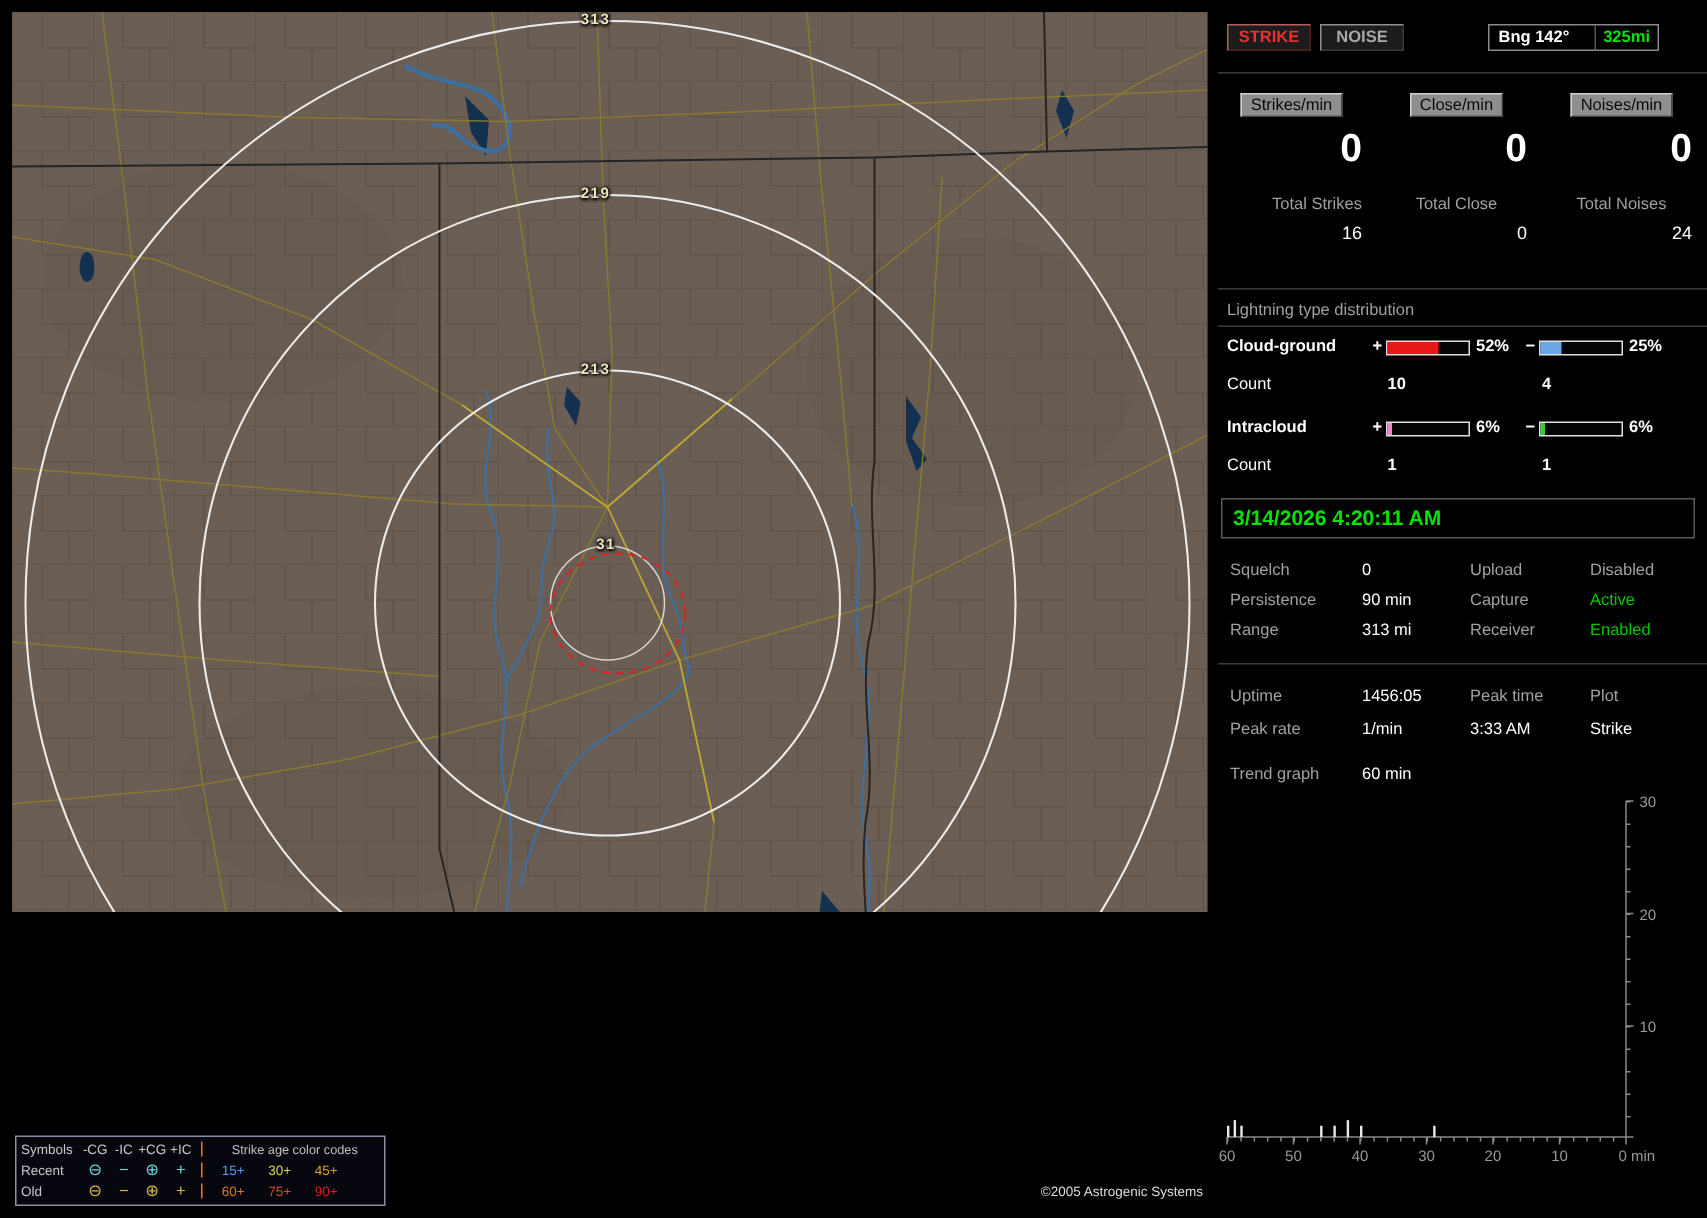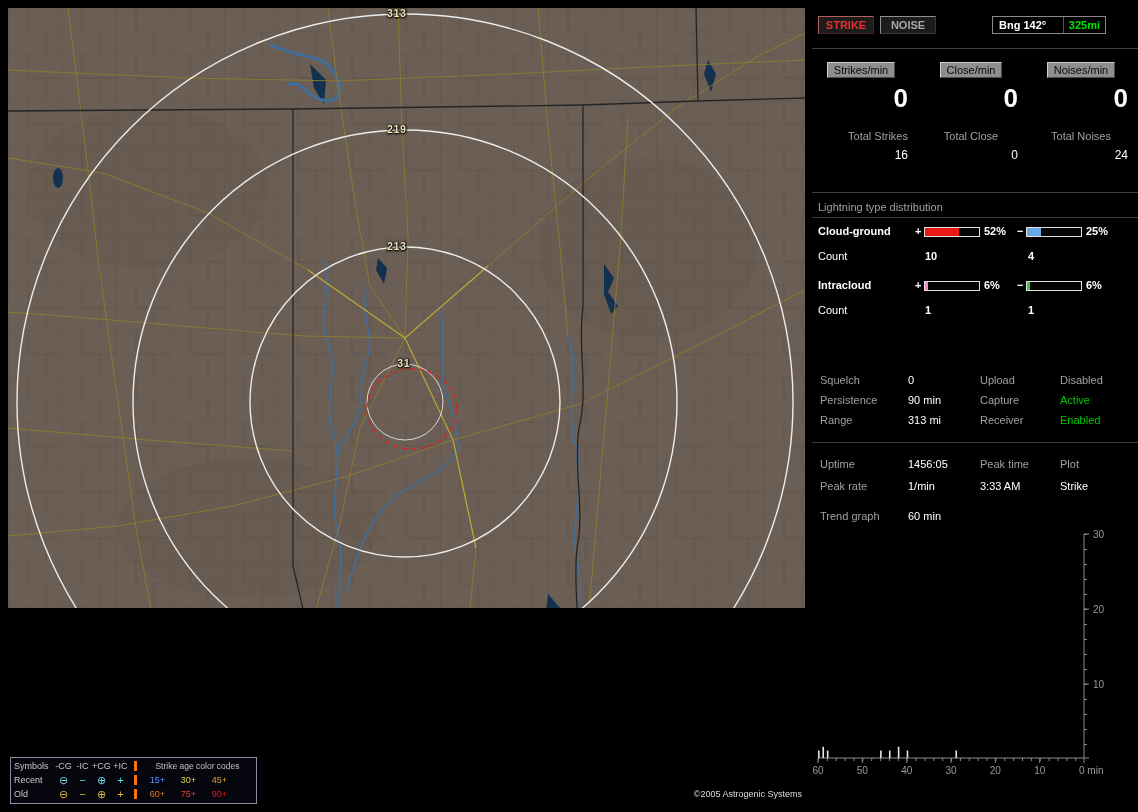--- a/index.html
+++ b/index.html
@@ -27,21 +27,21 @@
 .bigzero{font-size:26px;font-weight:bold;color:#fff;line-height:28px}
 .bar{position:absolute;width:56px;height:10px;border:1px solid #e0e0e0;background:#050505}
 .bar i{display:block;height:100%;min-width:1px}
 .dtbox{position:absolute;left:2px;top:324px;width:316px;height:27px;border:1px solid #5a5a5a;background:#000}
 .dtbox span{display:block;line-height:25px;padding-left:7px;font-size:14px;font-weight:bold;color:#00e400}
 .legend{position:absolute;left:10px;top:757px;width:247px;height:47px;background:#06060f;border:1px solid #8c8ca2;font-size:9px;color:#c8c8c8;padding:1px 3px;z-index:5}
 .lrow{display:flex;align-items:center;height:14px}
 .lc1{width:40px}
 .lcs{width:19px;text-align:center}
 .lcs.g{font-size:11px;line-height:11px}
-.lagegrp{margin-left:4px;border-left:3px solid #f97316;padding-left:5px;display:flex;flex:1;align-items:center}
+.lagegrp{margin-left:4px;border-left:1px solid #f97316;padding-left:5px;display:flex;flex:1;align-items:center}
 .lage{width:31px;text-align:center;font-weight:normal}
 .lagehead{flex:1;text-align:center;font-size:8.5px;color:#c0c0c0}
 .copyright{position:absolute;left:683px;top:786px;width:122px;height:17px;background:#000;color:#ddd;font-size:9px;line-height:17px;text-align:right;padding-right:3px;z-index:5}
 </style>
 </head>
 <body>
 
 <div class="map">
   <svg width="797" height="780" viewBox="0 0 797 780">
     <defs>
@@ -226,20 +226,23 @@
   <span class="abs val b" style="left:172px;top:271px">6%</span>
   <span class="abs val b" style="left:205px;top:271px">−</span>
   <div class="bar" style="left:214px;top:273px">
       <i style="width: 6%; background: rgb(56, 200, 56);"></i>
     </div>
   <span class="abs val b" style="left:274px;top:271px">6%</span>
   <span class="abs val" style="left:6px;top:296px">Count</span>
   <span class="abs val b" style="left:113px;top:296px">1</span>
   <span class="abs val b" style="left:216px;top:296px">1</span>
 
+  <div class="dtbox">
+    <span>3/14/2026 4:20:11 AM</span>
+  </div>
 
   <span class="abs lab" style="left:8px;top:366px">Squelch</span>
   <span class="abs val" style="left:96px;top:366px">0</span>
   <span class="abs lab" style="left:168px;top:366px">Upload</span>
   <span class="abs lab" style="left:248px;top:366px">Disabled</span>
 
   <span class="abs lab" style="left:8px;top:386px">Persistence</span>
   <span class="abs val" style="left:96px;top:386px">90 min</span>
   <span class="abs lab" style="left:168px;top:386px">Capture</span>
   <span class="abs green" style="left:248px;top:386px">Active</span>

